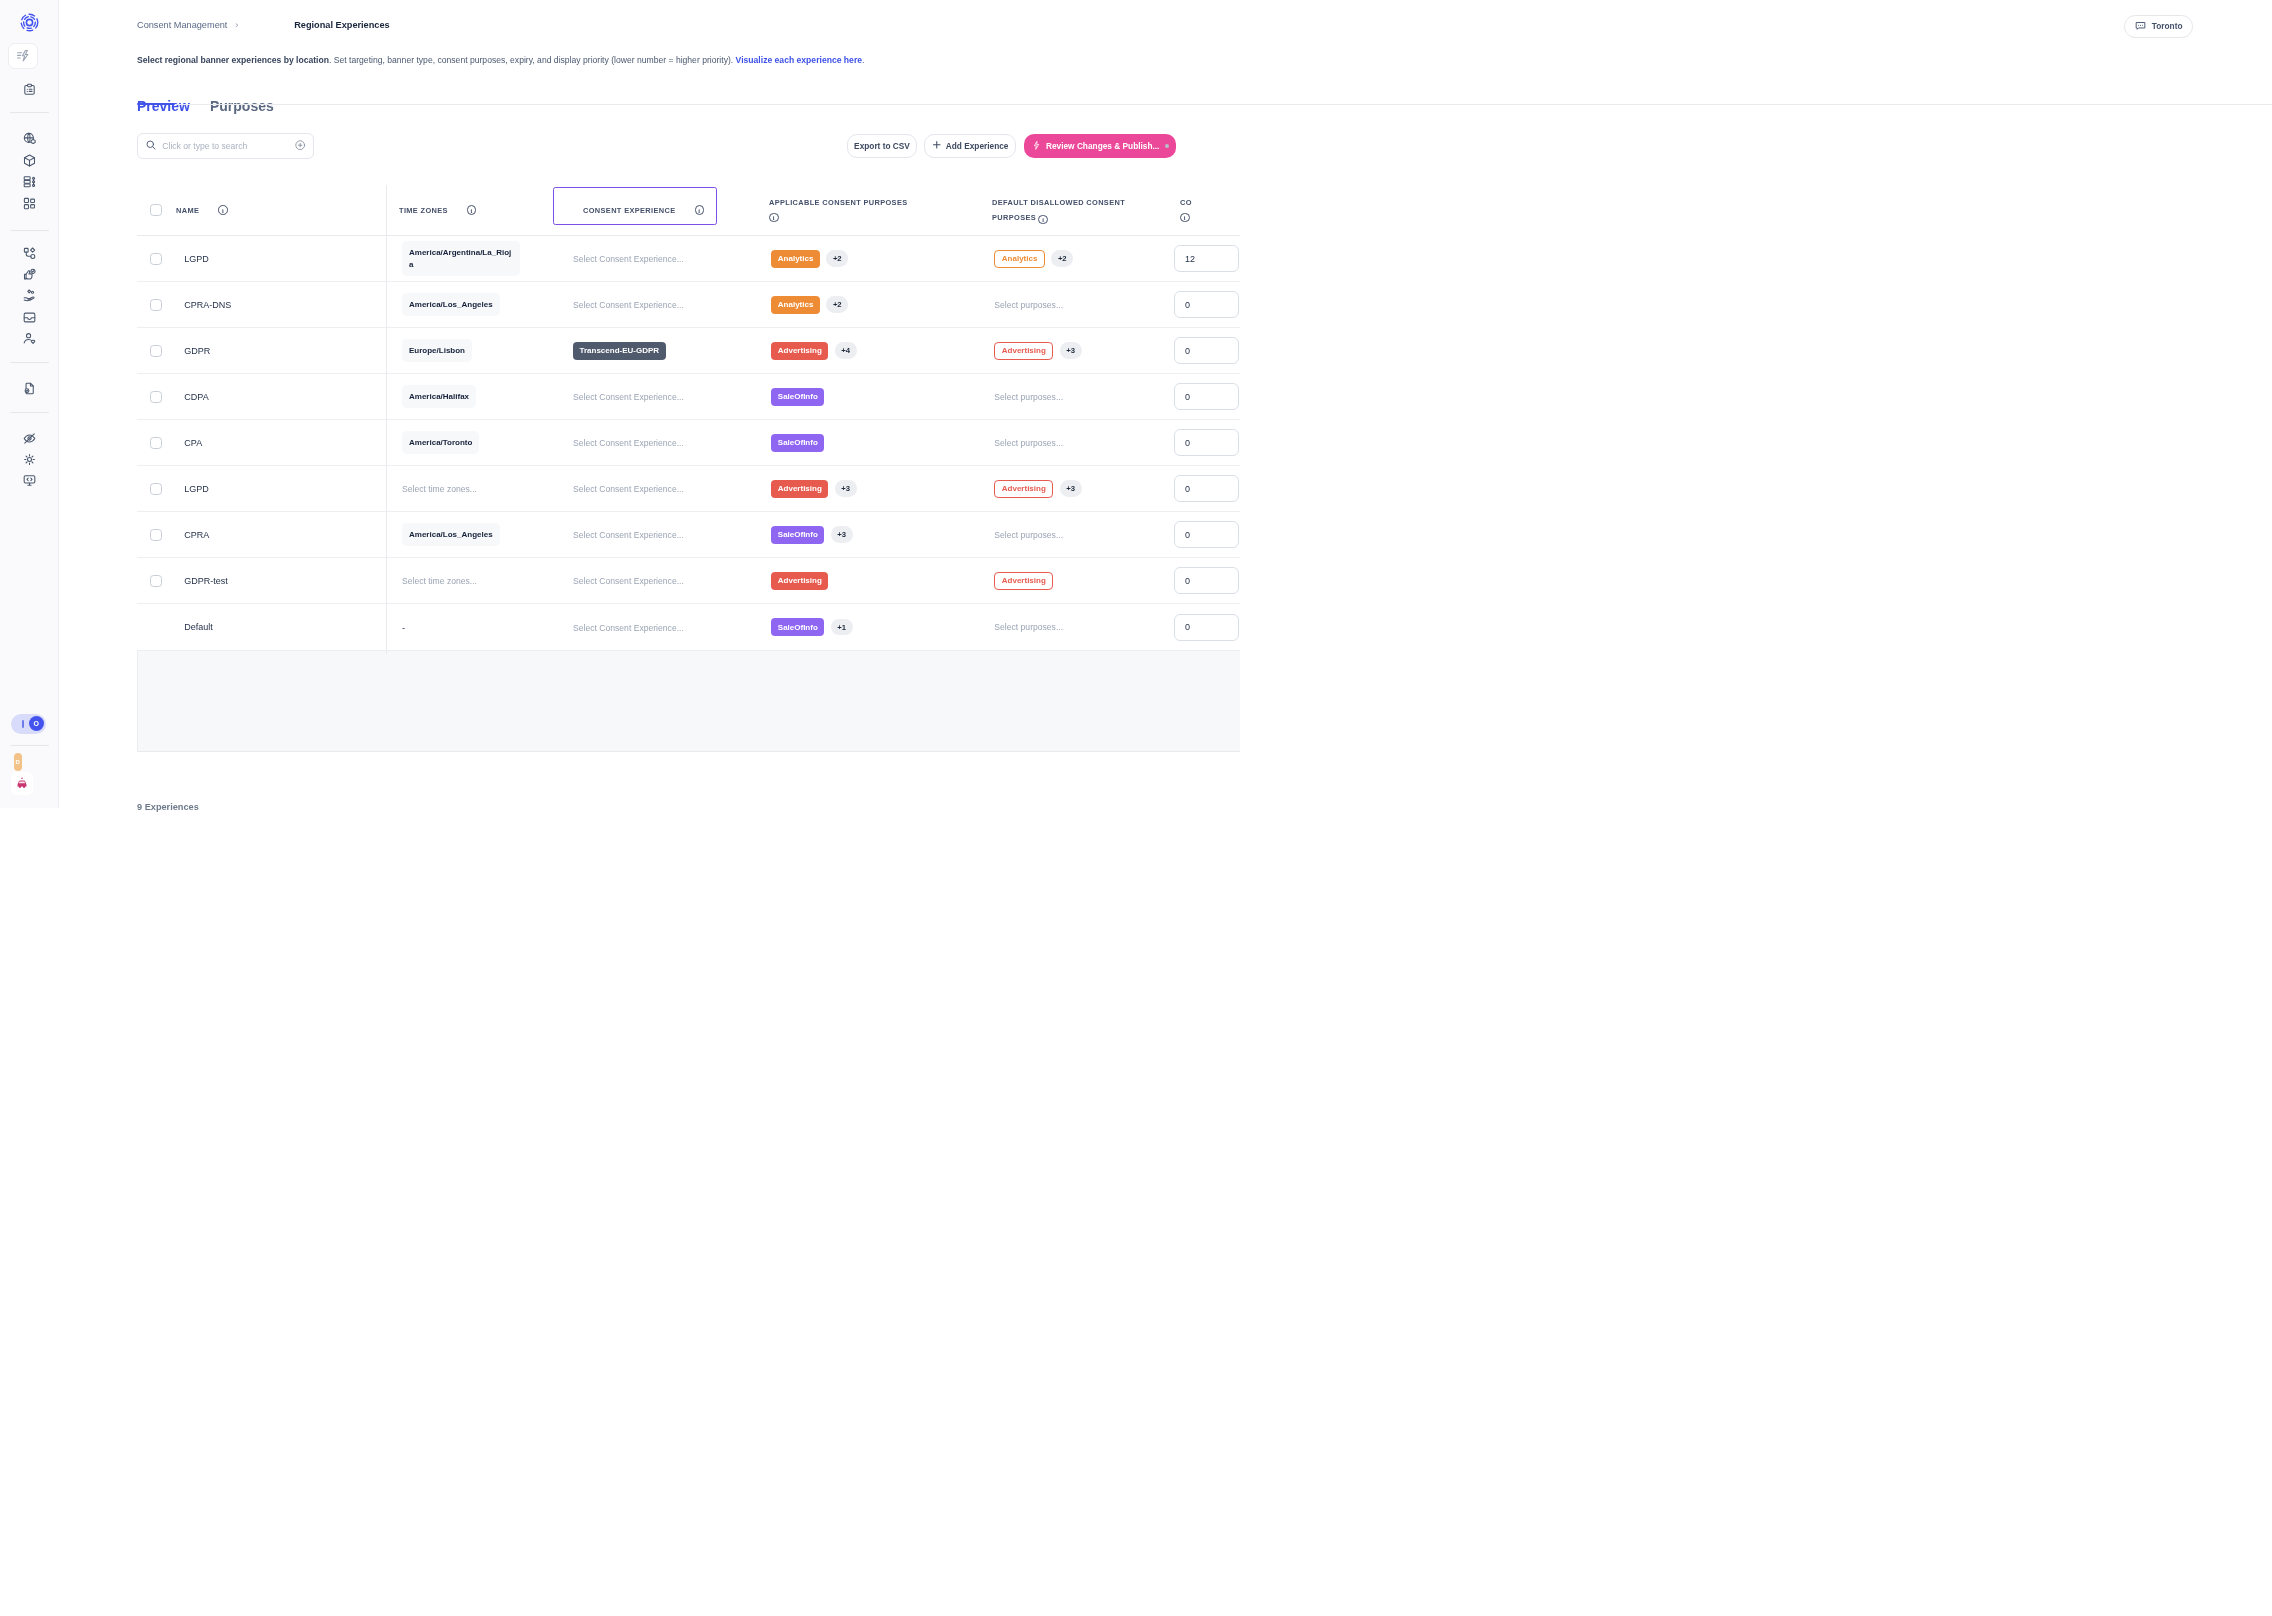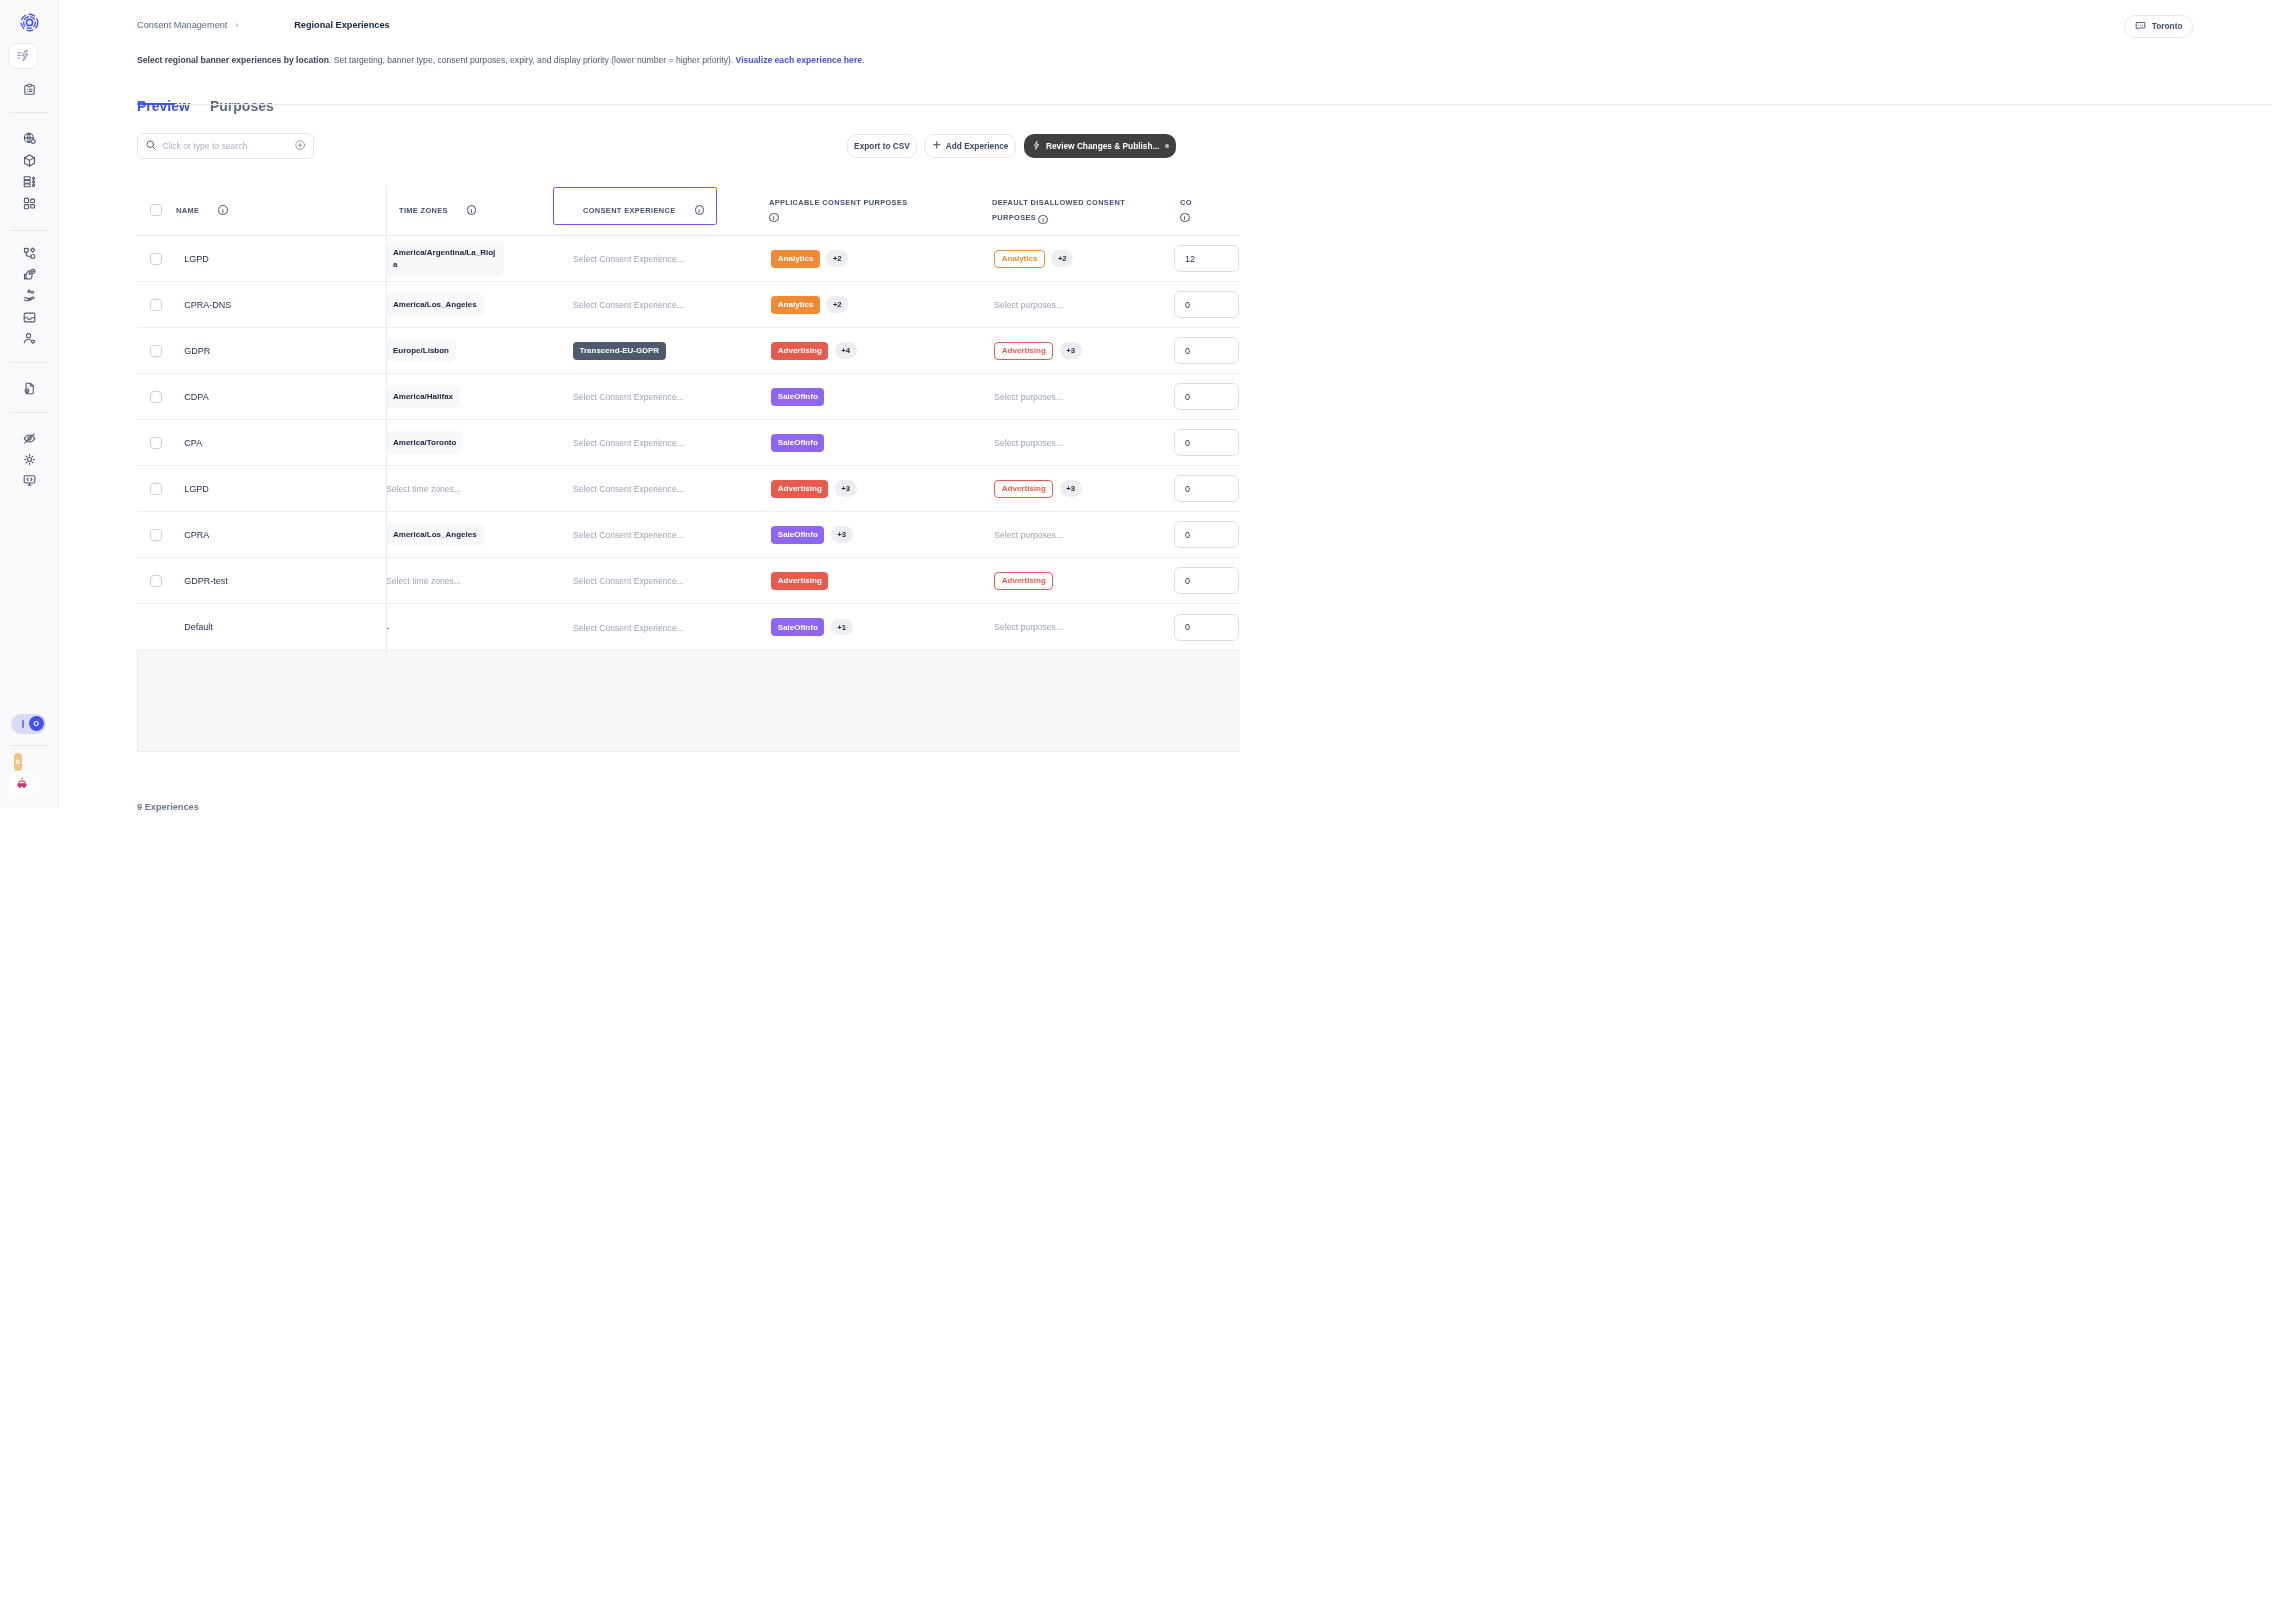--- a/index.html
+++ b/index.html
@@ -48,21 +48,21 @@
   
   .search-box { position:absolute; left:78px; top:133px; width:177px; height:26px; border:0.6px solid #E3E6EB;
     border-radius:6px; background:#fff; display:flex; align-items:center; padding:0 7px; gap:5.3px; }
   .search-box input { border:none; outline:none; flex:1; font-size:8.6px; font-family:inherit; color:#25324A; min-width:0; }
   .search-box input::placeholder { color:#A9B2C0; }
   .btn { height:24px; border-radius:10px; border:0.6px solid #E3E6EB; background:#fff; display:flex;
     align-items:center; justify-content:center; gap:4.7px; font-size:8.3px; font-weight:bold; color:#3E4A61;
     cursor:pointer; position:absolute; top:134px; font-family:inherit; }
   .btn-export { left:788px; width:70px; }
   .btn-add { left:865px; width:92px; }
-  .btn-publish { left:965px; width:152px; background:#404040; border:none; color:#fff; }
+  .btn-publish { left:965px; width:152px; background:#ec4899; border:none; color:#fff; }
   .publish-dot { width:4.1px; height:4.1px; border-radius:50%; background:#B9BFC9; margin-left:1.2px; }
 
   
   .table-wrap { position:absolute; left:78px; top:185px; width:1103px; }
   .grid-row { display:grid; grid-template-columns:39px 210px 167px 210px 223px 188px 66px; align-items:center; }
   .thead { height:51px; position:relative; border-bottom:0.6px solid #E8EAED; }
   .th { font-size:7.4px; font-weight:bold; letter-spacing:0.05em; color:#44506A; line-height:15px; }
   .th-flex { display:flex; align-items:center; gap:19px; }
   .info-i { width:9.5px; height:9.5px; border-radius:50%; border:0.9px solid #44506A; color:#44506A;
     font-size:6.2px; font-weight:bold; font-family:"Liberation Serif", serif; display:inline-flex;
@@ -71,21 +71,21 @@
     border:1.8px solid #7C50E8; border-radius:2.4px; pointer-events:none; }
   .pinned-divider { position:absolute; left:249px; top:0; width:0.6px; height:469px; background:#E8EAED; }
 
   .tbody .grid-row { height:46px; border-bottom:0.6px solid #EDEFF2; }
   .tbody .grid-row:last-child { border-bottom:none; }
   .cell-check { padding-left:13px; }
   .checkbox { width:12px; height:12px; border:0.9px solid #C9CED6; border-radius:3.6px; background:#fff;
     appearance:none; cursor:pointer; display:block; }
   .cell-name { padding-left:8.3px; font-size:9px; color:#25324A; }
   .cell-name.default { font-size:9px; }
-  .cell-tz { }
+  .cell-tz { padding-left:16px; }
   .tz-chip { display:inline-block; background:#F7F8FA; border-radius:4.7px; padding:5.3px 7px; font-size:8px;
     font-weight:bold; color:#16213A; line-height:12px; max-width:118px; word-break:break-all; }
   .placeholder { color:#9AA4B4; font-size:8.6px; cursor:pointer; }
   .cell-exp { padding-left:20px; }
   .badge { display:inline-flex; align-items:center; height:18px; border-radius:4.1px; padding:0 6.5px;
     font-size:8px; font-weight:bold; color:#fff; }
   .badge.outline { background:#fff !important; border:0.9px solid; }
   .badge-dark { background:#4F5A6D; }
   .count-pill { display:inline-flex; align-items:center; height:16.6px; border-radius:8.3px; padding:0 6.5px;
     background:#ECEEF1; color:#1F2A3C; font-size:7.7px; font-weight:bold; margin-left:6.5px; }

